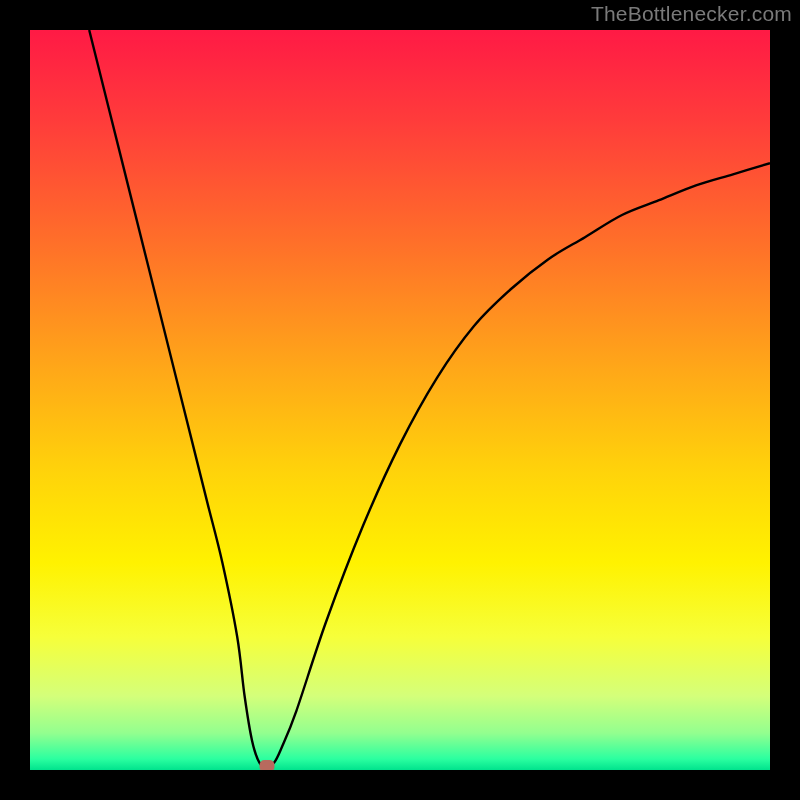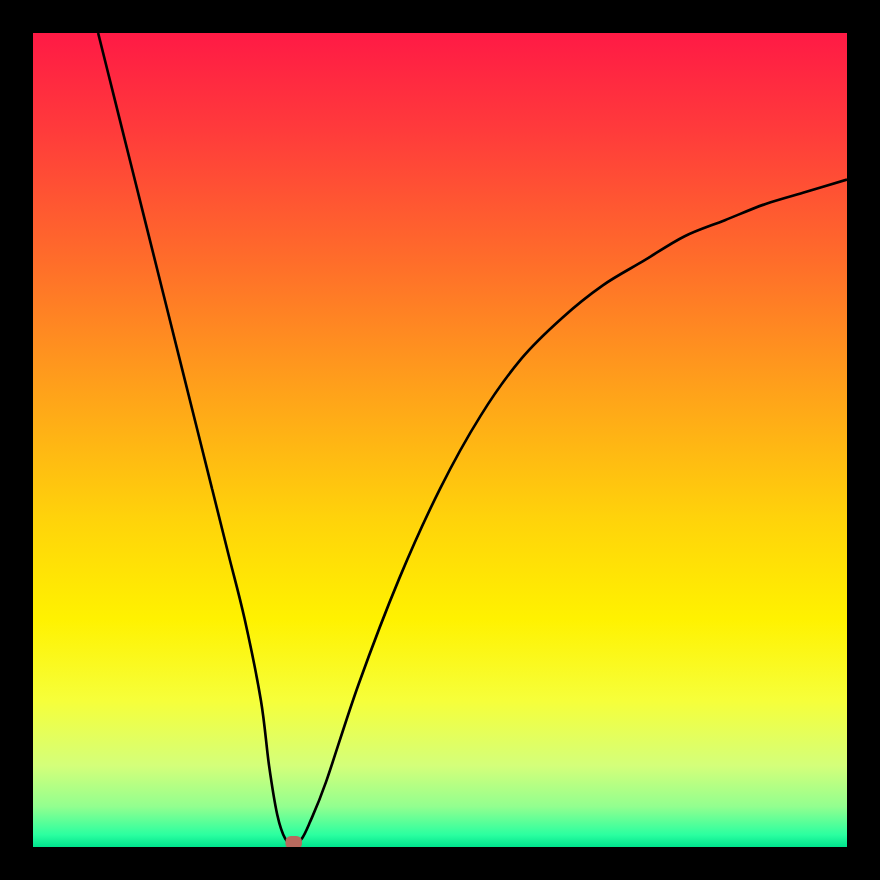--- a/index.html
+++ b/index.html
@@ -46,20 +46,21 @@
     width: 15px;
     height: 12px;
     border-radius: 5px;
     transform: translate(-50%, -50%);
   }
 </style>
 </head>
 <body>
 
 <div class="frame">
+  <div class="watermark">TheBottlenecker.com</div>
 
   <div class="plot-area">
     <svg class="plot-svg" viewBox="0 0 740 740" preserveAspectRatio="none">
       <defs>
         <linearGradient id="bg-grad" x1="0" y1="0" x2="0" y2="1">
             <stop offset="0%" stop-color="#ff1a45"></stop>
             <stop offset="12%" stop-color="#ff3b3b"></stop>
             <stop offset="28.000000000000004%" stop-color="#ff6d2a"></stop>
             <stop offset="45%" stop-color="#ffa519"></stop>
             <stop offset="60%" stop-color="#ffd40a"></stop>

